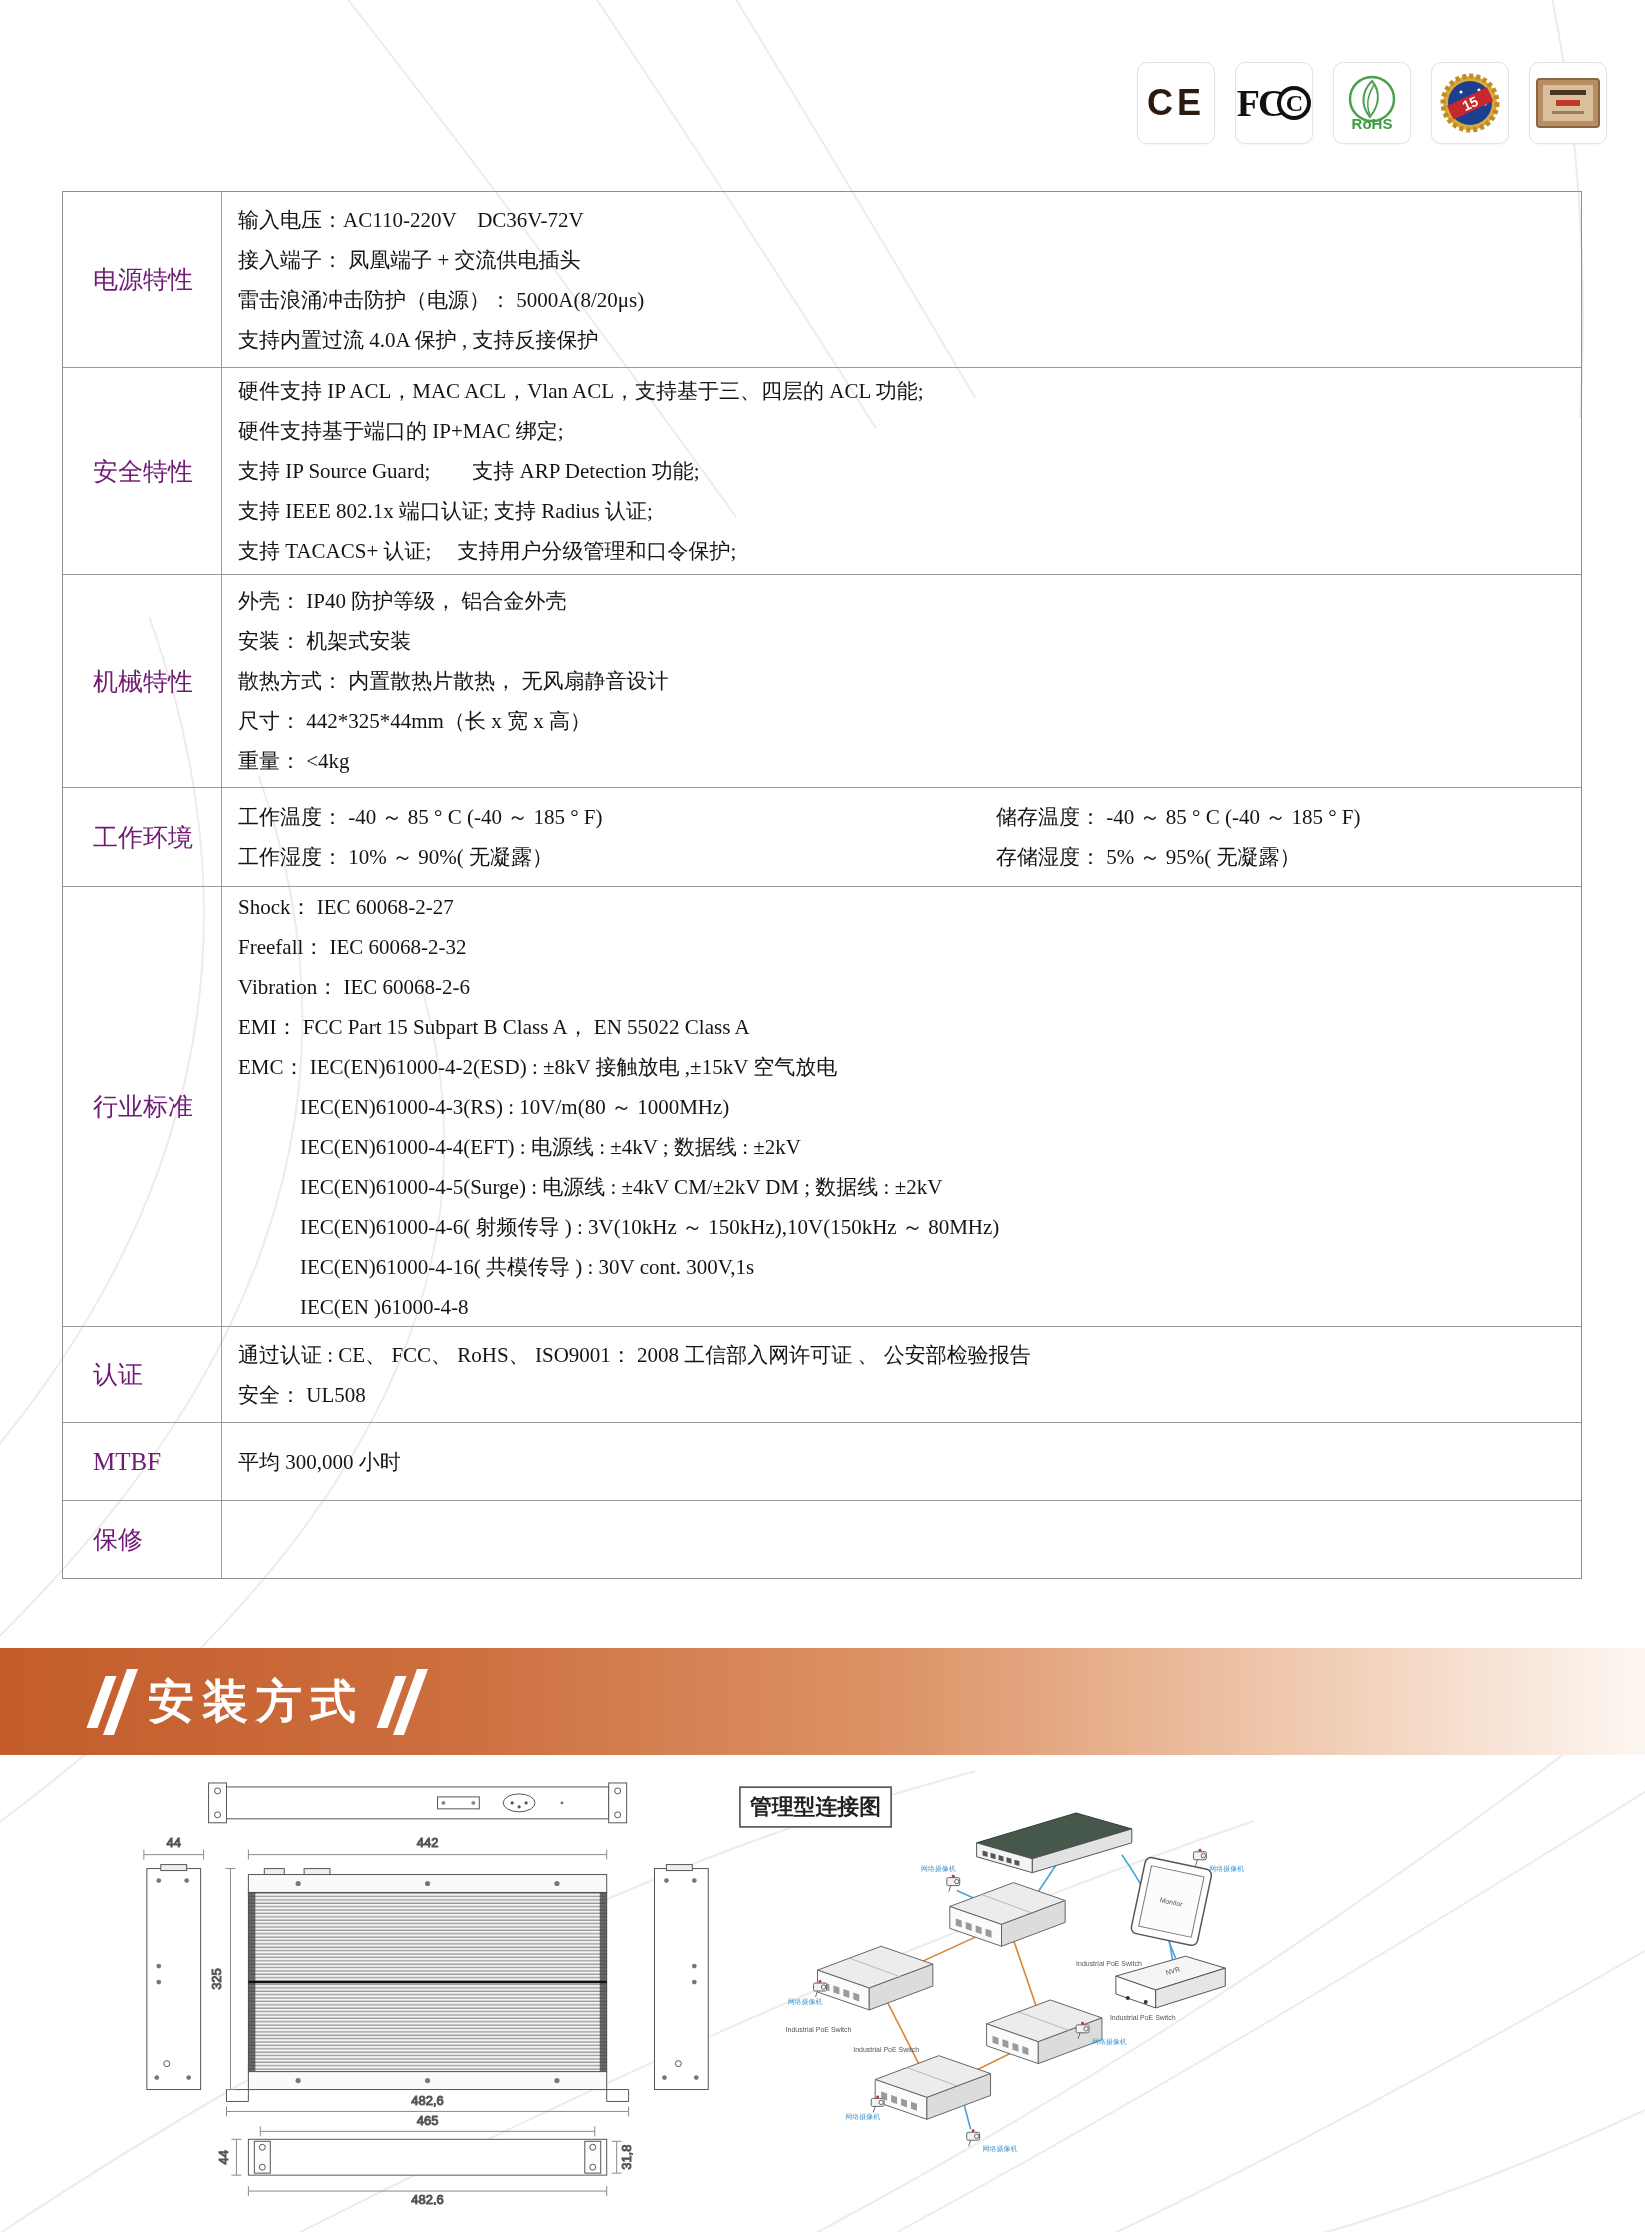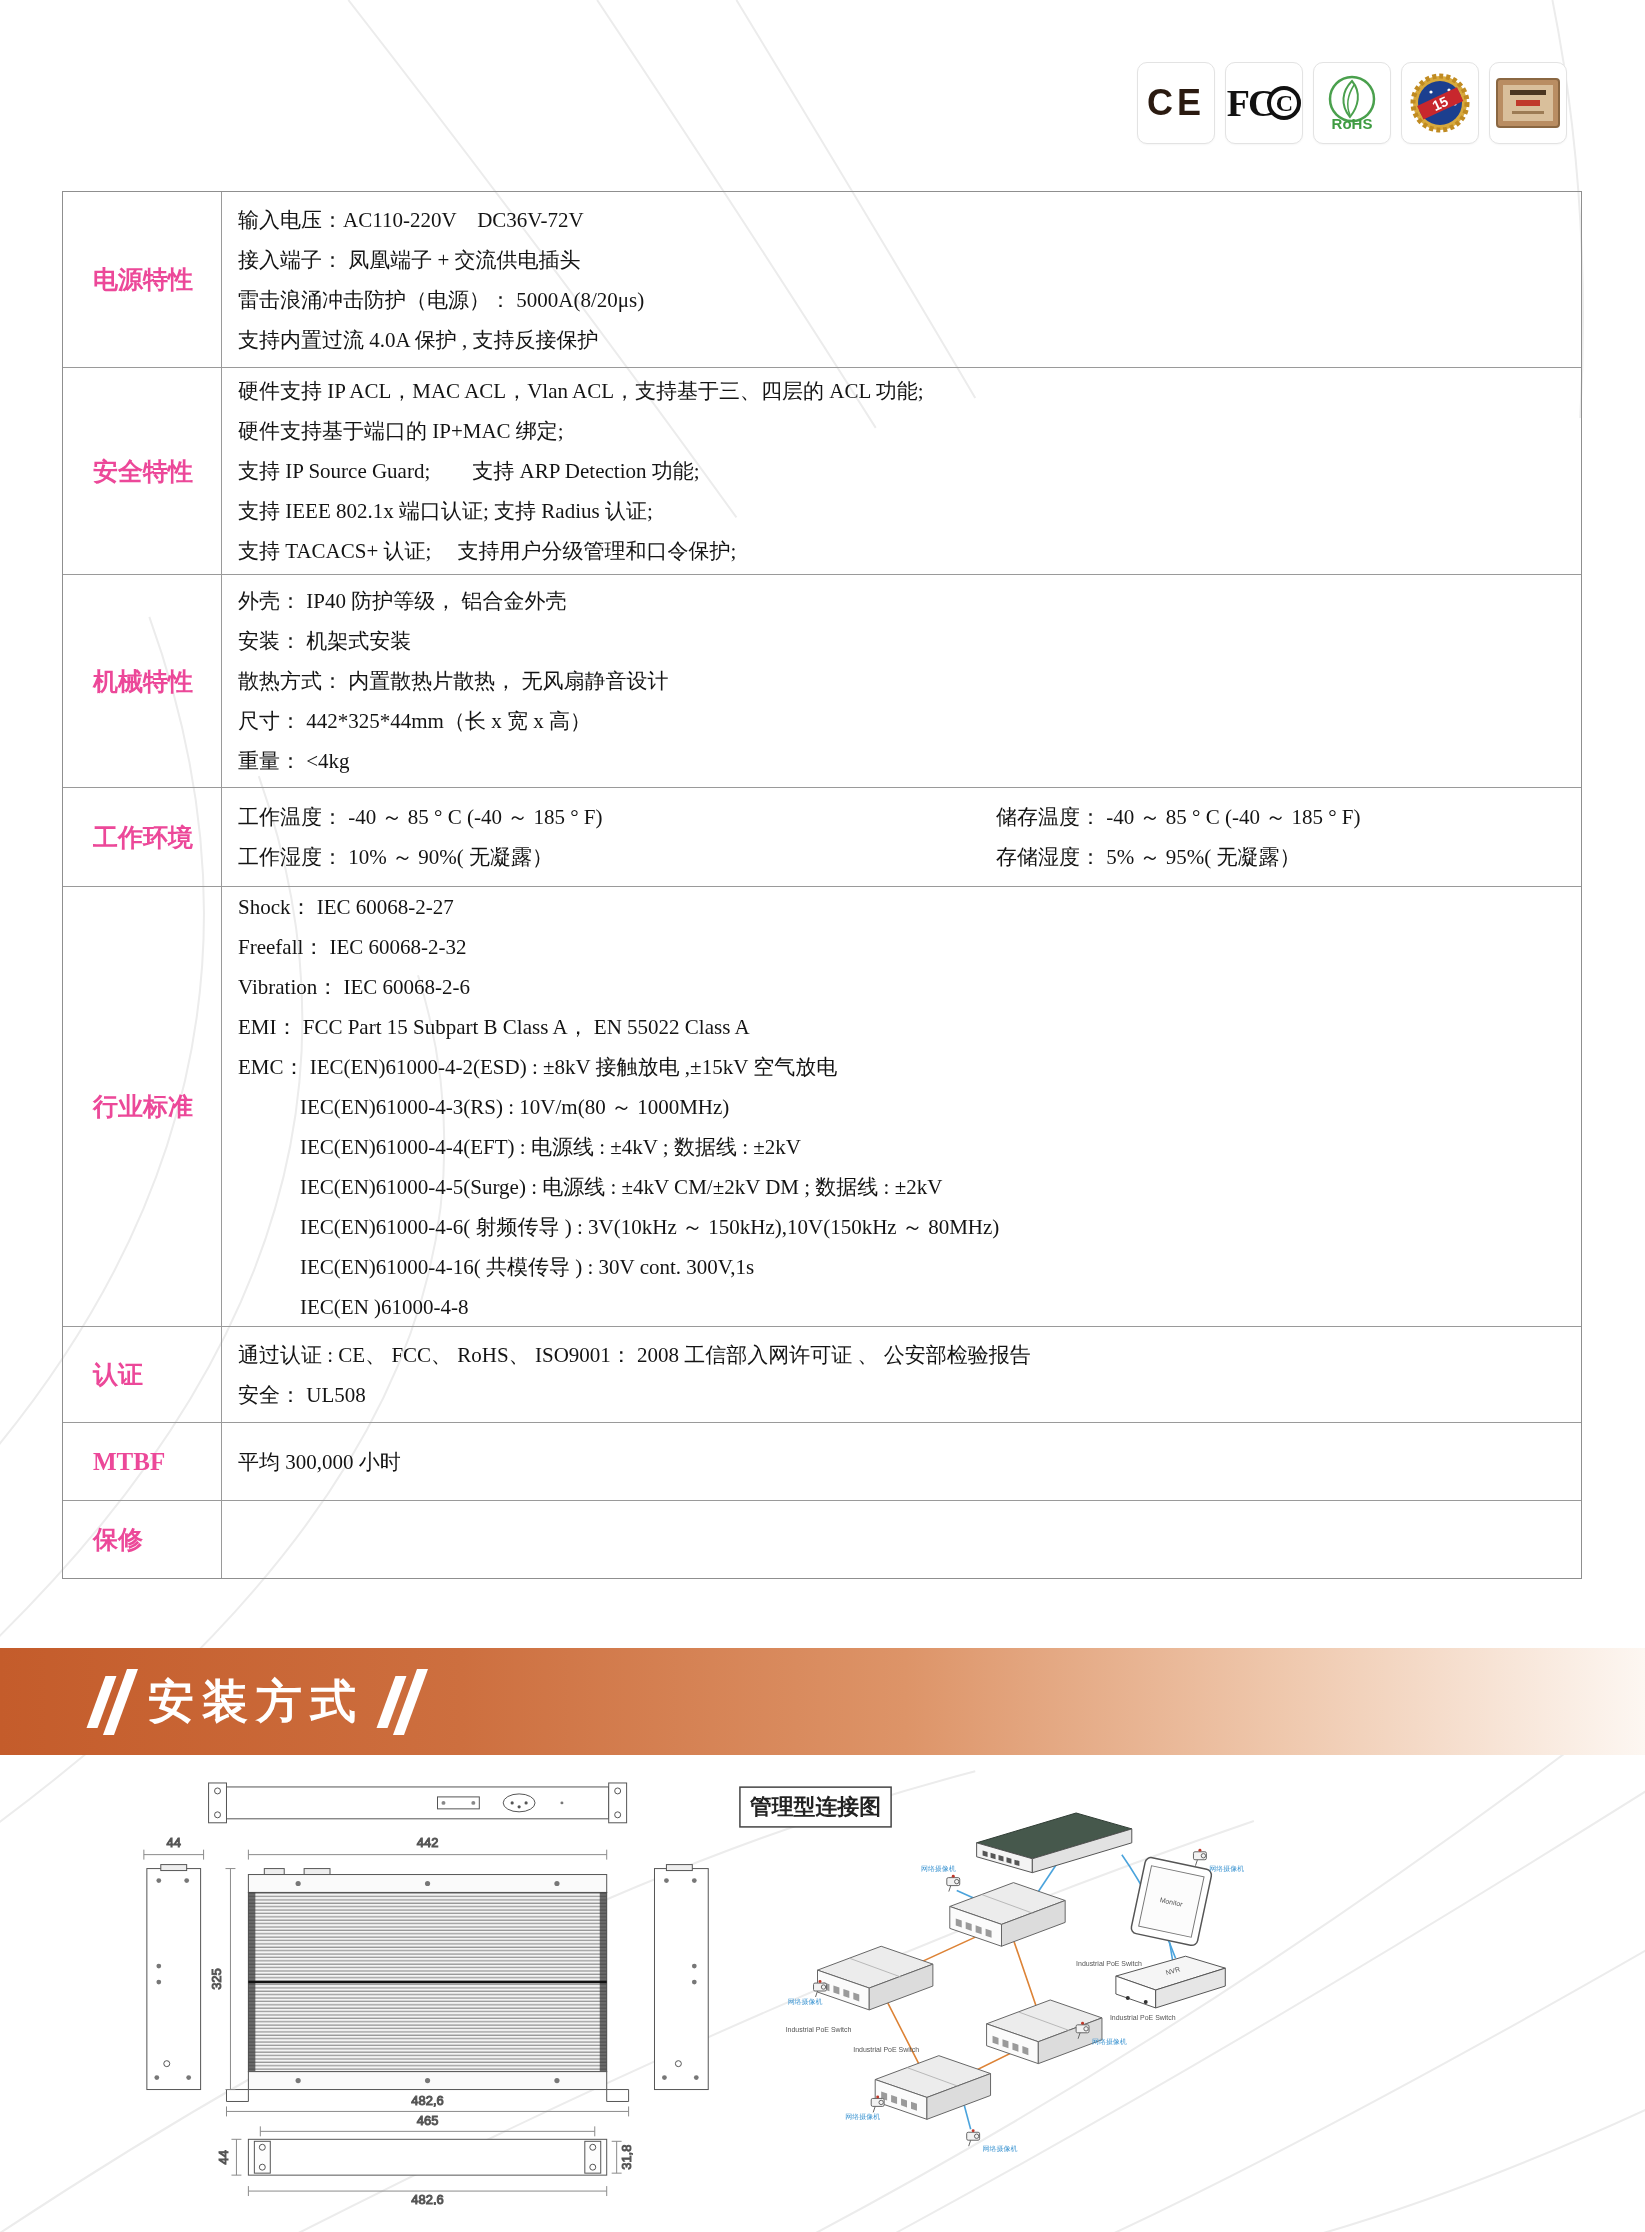--- a/index.html
+++ b/index.html
@@ -3,35 +3,35 @@
 <meta charset="utf-8">
 <style>
   * { margin:0; padding:0; box-sizing:border-box; }
   body { background:#fff; font-family:"Liberation Serif","DejaVu Serif",serif; }
   .page { position:relative; width:1646px; height:2233px; background:#ffffff; overflow:hidden; }
 
   
   .bg-curves { position:absolute; left:0; top:0; width:1646px; height:2233px; pointer-events:none; }
 
   
-  .logos { position:absolute; left:1137px; top:62px; display:flex; gap:10px; }
+  .logos { position:absolute; left:1137px; top:62px; display:flex; gap:20px; }
   .logo-tile { width:78px; height:82px; background:#fff; border:1px solid #e3e3e3; border-radius:10px;
                display:flex; align-items:center; justify-content:center; box-shadow:0 1px 2px rgba(0,0,0,.04); }
   .ce-text { font-family:"Liberation Sans",sans-serif; font-weight:bold; font-size:36px; color:#2a1a10; letter-spacing:4px; }
   .fcc-wrap { display:flex; align-items:center; font-family:Liberation Serif, serif; font-weight:bold; color:#111; }
   .fcc-f { font-size:38px; letter-spacing:-2px; }
   .fcc-c { font-size:24px; width:34px; height:34px; border:4px solid #111; border-radius:50%;
            display:flex; align-items:center; justify-content:center; margin-left:-6px; background:#fff; }
 
   
   .spec-table { position:absolute; left:62px; top:191px; width:1520px; border:1px solid #8f8f8f; background:transparent; }
   .srow { display:flex; }
   .srow + .srow { border-top:1px solid #9a9a9a; }
   .slabel { flex:0 0 159px; border-right:1px solid #9a9a9a; display:flex; align-items:center;
-            padding-left:30px; font-size:25px; font-weight:bold; color:#ec4899; }
+            padding-left:30px; font-size:25px; font-weight:normal; color:#701a75; }
   .scontent { flex:1; display:flex; align-items:center; padding:8px 16px; }
   .lines { font-size:21px; line-height:40px; color:#141414; }
   .ind { padding-left:62px; }
   .twocol { display:flex; width:100%; }
   .twocol .colL { flex:0 0 758px; }
   .twocol .colR { flex:1; }
 
   
   .banner { position:absolute; left:0; top:1648px; width:1646px; height:107px;
             background:linear-gradient(90deg,#c45c2b 0%,#cd6f3f 28%,#dd9468 55%,#efc8ad 78%,#fdf7f2 100%); }

